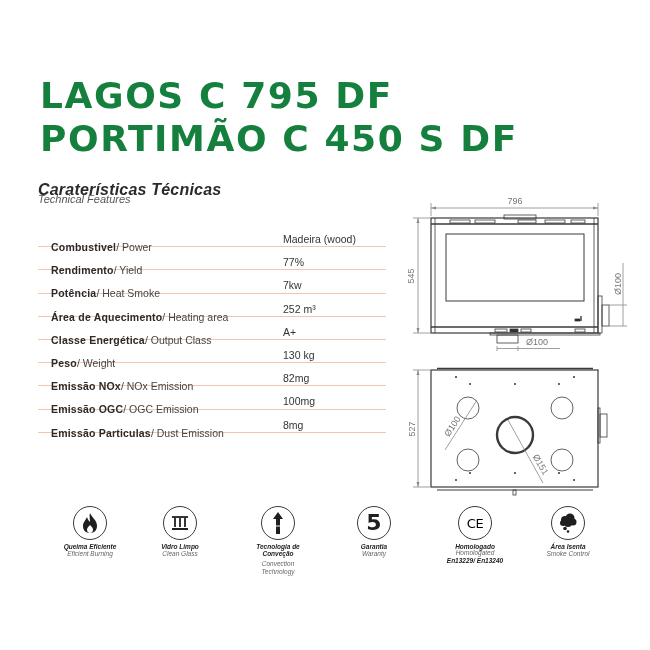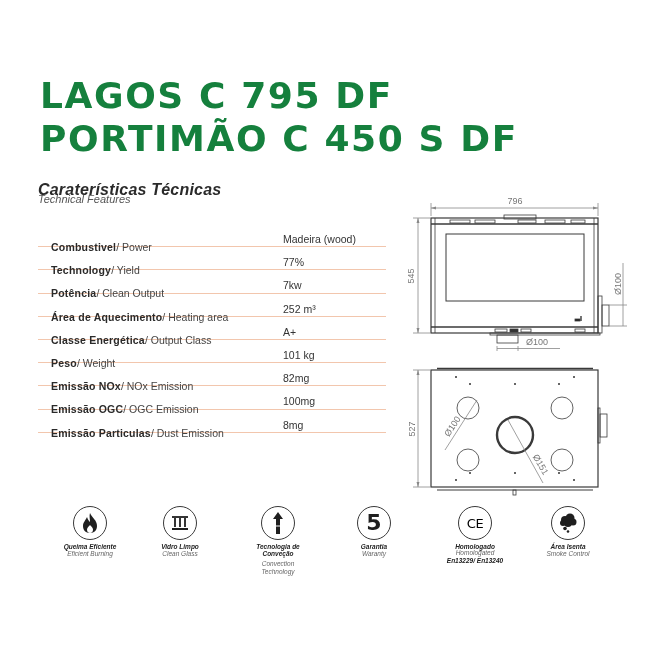--- a/index.html
+++ b/index.html
@@ -64,38 +64,38 @@
 
 <div class="section-title">Caraterísticas Técnicas</div>
 <div class="section-sub">Technical Features</div>
 
 <div class="specs">
   <div class="spec-row">
     <span class="spec-label"><span class="pt">Combustivel</span><span class="en">/ Power</span></span>
     <span class="val">Madeira (wood)</span>
   </div>
   <div class="spec-row">
-    <span class="spec-label"><span class="pt">Technology</span><span class="en">/ Yield</span></span>
+    <span class="spec-label"><span class="pt">Rendimento</span><span class="en">/ Yield</span></span>
     <span class="val">77%</span>
   </div>
   <div class="spec-row">
-    <span class="spec-label"><span class="pt">Potência</span><span class="en">/ Clean Output</span></span>
+    <span class="spec-label"><span class="pt">Potência</span><span class="en">/ Heat Smoke</span></span>
     <span class="val">7kw</span>
   </div>
   <div class="spec-row">
     <span class="spec-label"><span class="pt">Área de Aquecimento</span><span class="en">/ Heating area</span></span>
     <span class="val">252 m³</span>
   </div>
   <div class="spec-row">
     <span class="spec-label"><span class="pt">Classe Energética</span><span class="en">/ Output Class</span></span>
     <span class="val">A+</span>
   </div>
   <div class="spec-row">
     <span class="spec-label"><span class="pt">Peso</span><span class="en">/ Weight</span></span>
-    <span class="val">101 kg</span>
+    <span class="val">130 kg</span>
   </div>
   <div class="spec-row">
     <span class="spec-label"><span class="pt">Emissão NOx</span><span class="en">/ NOx Emission</span></span>
     <span class="val">82mg</span>
   </div>
   <div class="spec-row">
     <span class="spec-label"><span class="pt">Emissão OGC</span><span class="en">/ OGC Emission</span></span>
     <span class="val">100mg</span>
   </div>
   <div class="spec-row">

